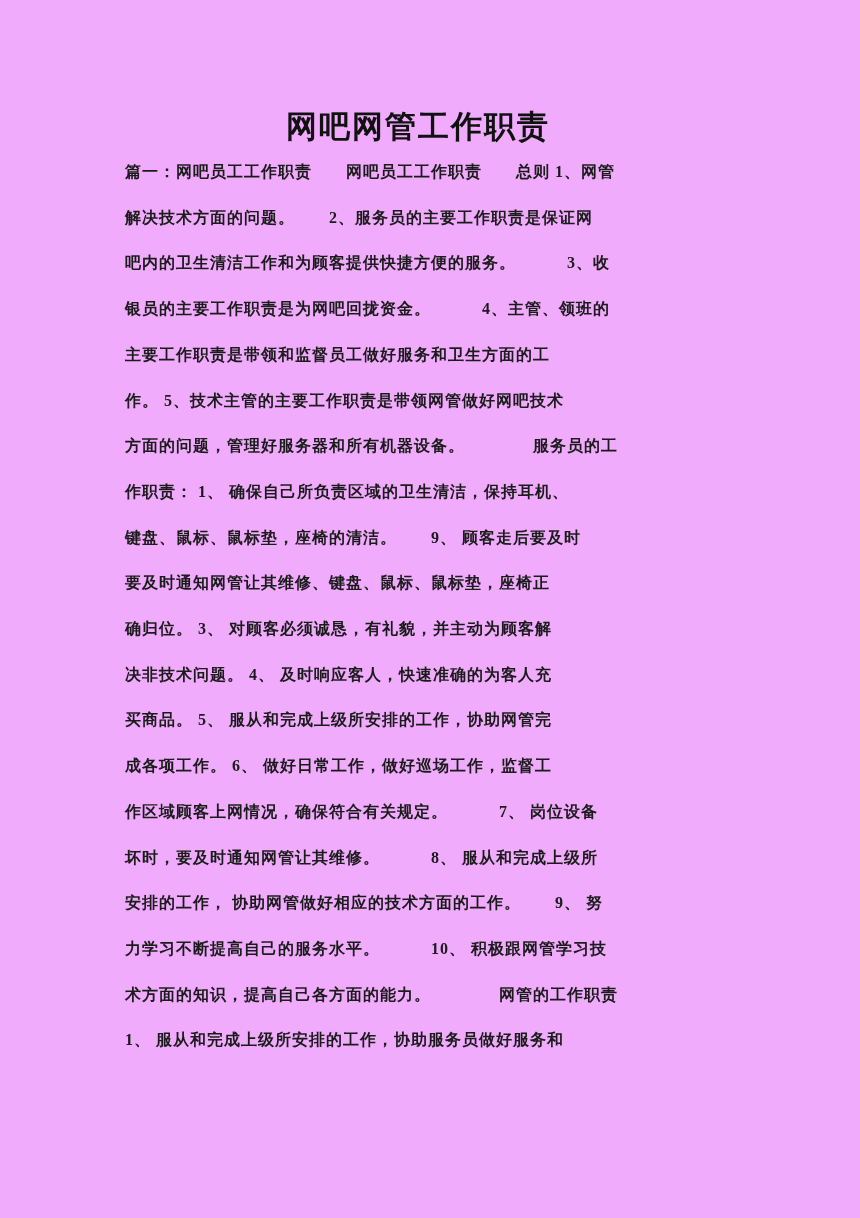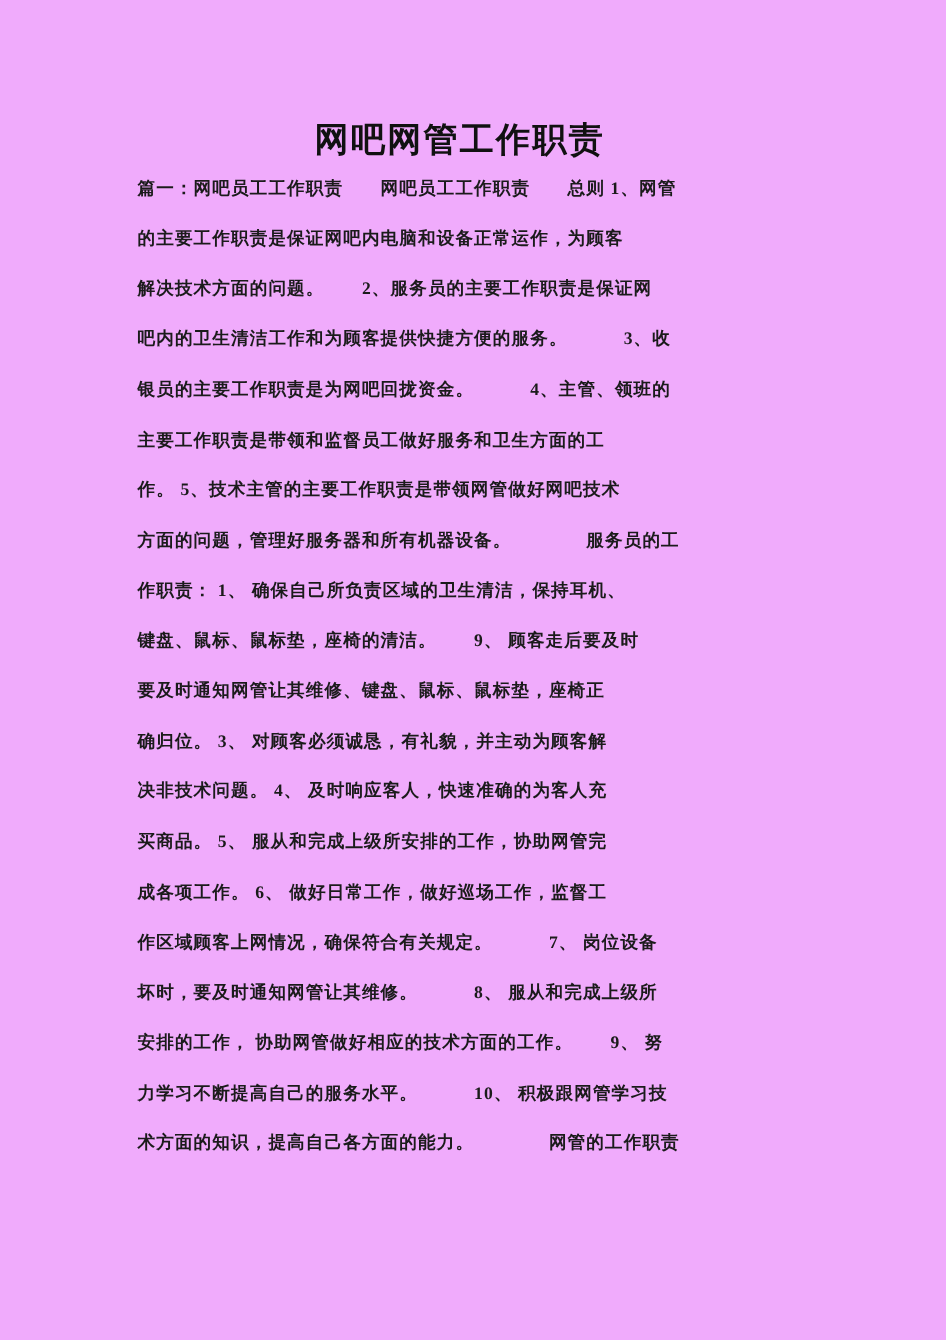--- a/index.html
+++ b/index.html
@@ -41,33 +41,33 @@
     overflow: visible;
   }
 </style>
 </head>
 <body>
 
 <div class="page">
   <div class="doc-title">网吧网管工作职责</div>
   <div class="doc-body">
     <div class="doc-line">篇一：网吧员工工作职责　　网吧员工工作职责　　总则 1、网管</div>
-    <div class="doc-line">的主要工作职责是保证网吧内电脑和设备正常运作，为顾客</div>
     <div class="doc-line">解决技术方面的问题。　　2、服务员的主要工作职责是保证网</div>
     <div class="doc-line">吧内的卫生清洁工作和为顾客提供快捷方便的服务。　　　3、收</div>
     <div class="doc-line">银员的主要工作职责是为网吧回拢资金。　　　4、主管、领班的</div>
     <div class="doc-line">主要工作职责是带领和监督员工做好服务和卫生方面的工</div>
     <div class="doc-line">作。 5、技术主管的主要工作职责是带领网管做好网吧技术</div>
     <div class="doc-line">方面的问题，管理好服务器和所有机器设备。　　　　服务员的工</div>
     <div class="doc-line">作职责： 1、 确保自己所负责区域的卫生清洁，保持耳机、</div>
     <div class="doc-line">键盘、鼠标、鼠标垫，座椅的清洁。　　9、 顾客走后要及时</div>
     <div class="doc-line">要及时通知网管让其维修、键盘、鼠标、鼠标垫，座椅正</div>
     <div class="doc-line">确归位。 3、 对顾客必须诚恳，有礼貌，并主动为顾客解</div>
     <div class="doc-line">决非技术问题。 4、 及时响应客人，快速准确的为客人充</div>
     <div class="doc-line">买商品。 5、 服从和完成上级所安排的工作，协助网管完</div>
     <div class="doc-line">成各项工作。 6、 做好日常工作，做好巡场工作，监督工</div>
     <div class="doc-line">作区域顾客上网情况，确保符合有关规定。　　　7、 岗位设备</div>
     <div class="doc-line">坏时，要及时通知网管让其维修。　　　8、 服从和完成上级所</div>
     <div class="doc-line">安排的工作， 协助网管做好相应的技术方面的工作。　　9、 努</div>
     <div class="doc-line">力学习不断提高自己的服务水平。　　　10、 积极跟网管学习技</div>
     <div class="doc-line">术方面的知识，提高自己各方面的能力。　　　　网管的工作职责</div>
+    <div class="doc-line">1、 服从和完成上级所安排的工作，协助服务员做好服务和</div>
   </div>
 </div>
 
 </body></html>

